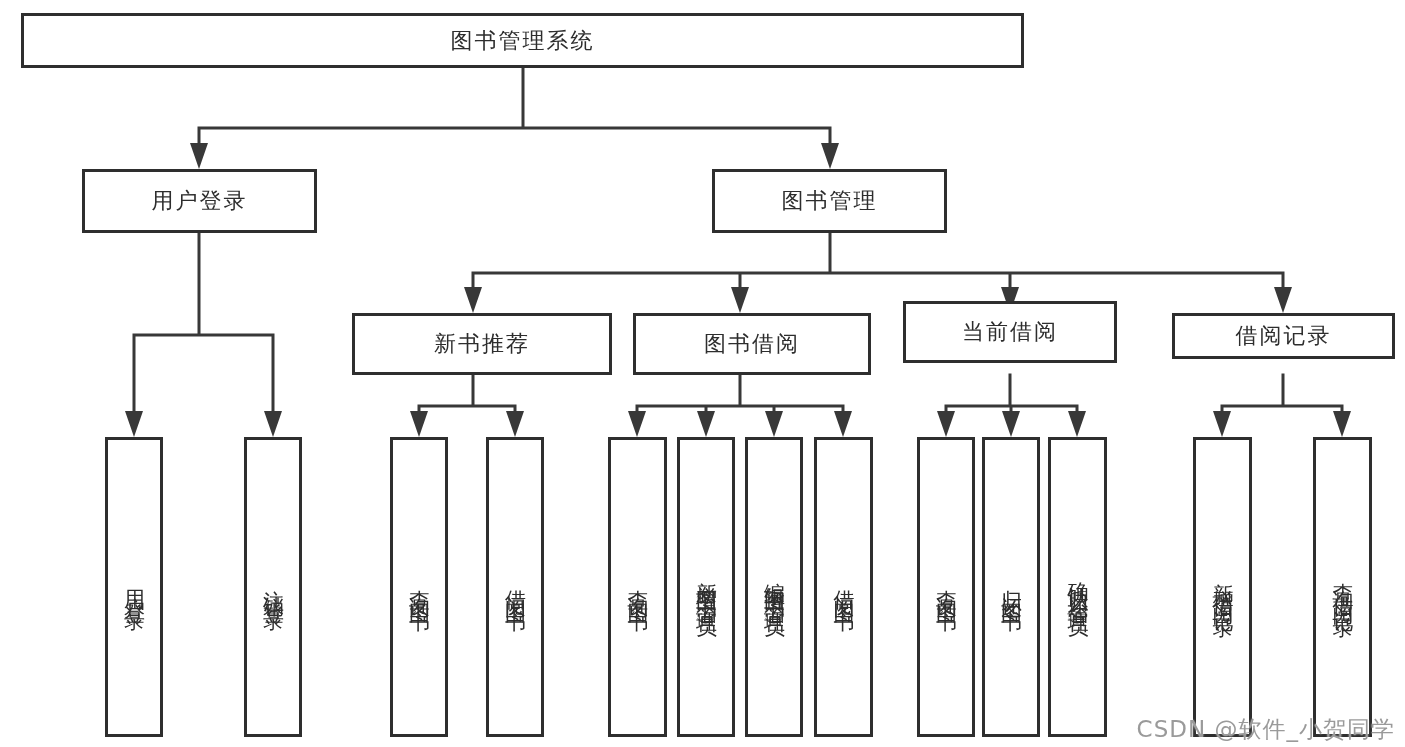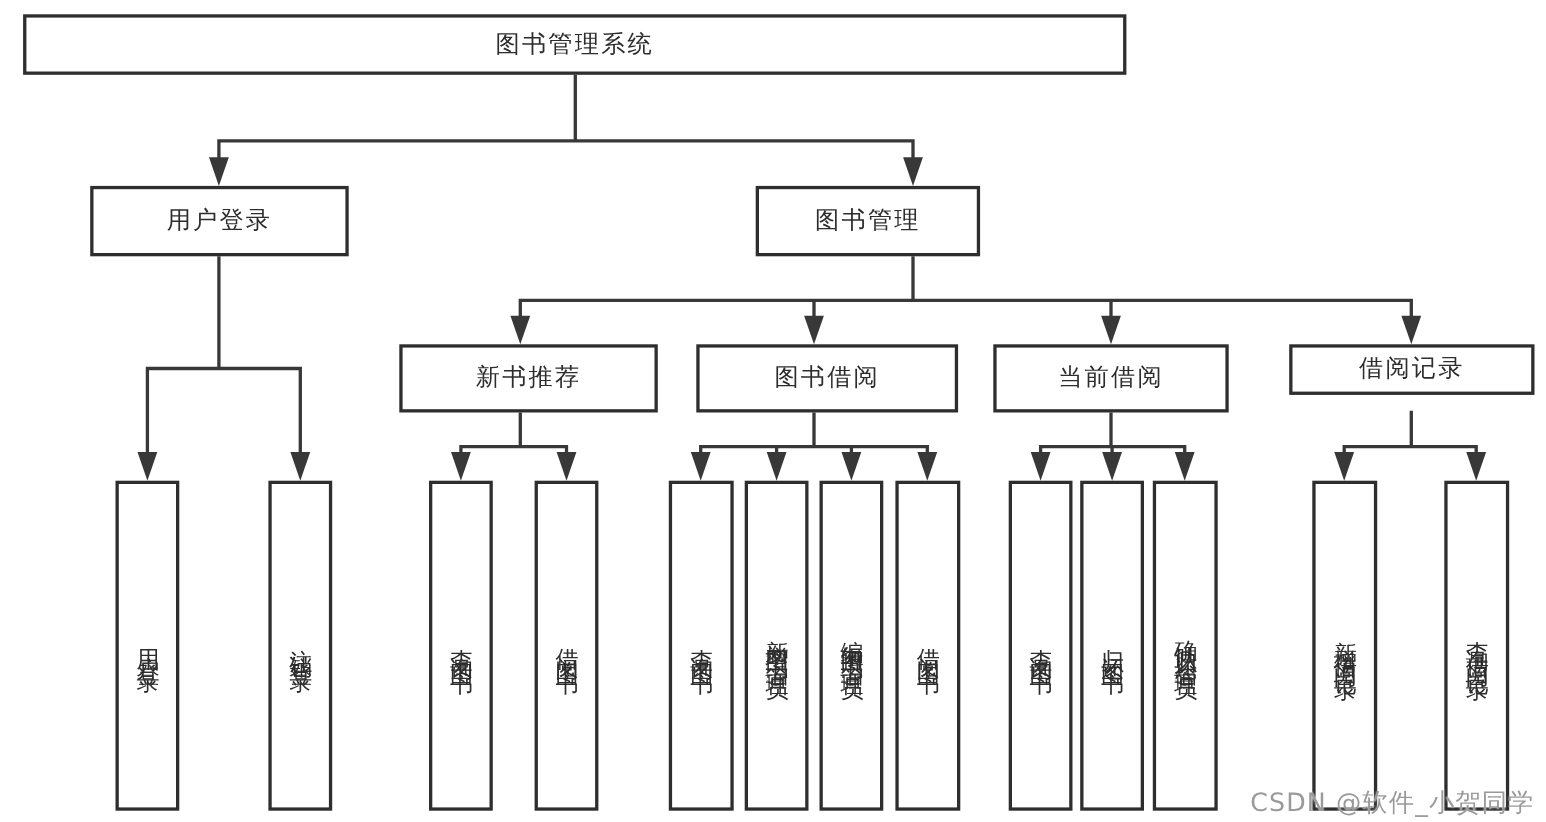--- a/index.html
+++ b/index.html
@@ -70,31 +70,31 @@
     <path class="arrow" d="M1333 411 L1351 411 L1342 437 Z"></path>
   </svg>
 
   <div class="node" style="left:21px;top:13px;width:1003px;height:55px">
     <span class="lbl">图书管理系统</span>
   </div>
 
   <div class="node" style="left:82px;top:169px;width:235px;height:64px">
     <span class="lbl">用户登录</span>
   </div>
-  <div class="node" style="left:687px;top:169px;width:204px;height:64px">
+  <div class="node" style="left:712px;top:169px;width:235px;height:64px">
     <span class="lbl">图书管理</span>
   </div>
 
-  <div class="node" style="left:363px;top:313px;width:235px;height:62px">
+  <div class="node" style="left:352px;top:313px;width:260px;height:62px">
     <span class="lbl">新书推荐</span>
   </div>
   <div class="node" style="left:633px;top:313px;width:238px;height:62px">
     <span class="lbl">图书借阅</span>
   </div>
-  <div class="node" style="left:903px;top:313px;width:214px;height:62px">
+  <div class="node" style="left:903px;top:301px;width:214px;height:62px">
     <span class="lbl">当前借阅</span>
   </div>
   <div class="node" style="left:1172px;top:313px;width:223px;height:46px">
     <span class="lbl">借阅记录</span>
   </div>
 
   <div class="node leaf" style="left:105px;top:437px;width:58px;height:300px">
     <span class="lbl">用户登录</span>
   </div>
   <div class="node leaf" style="left:244px;top:437px;width:58px;height:300px">

